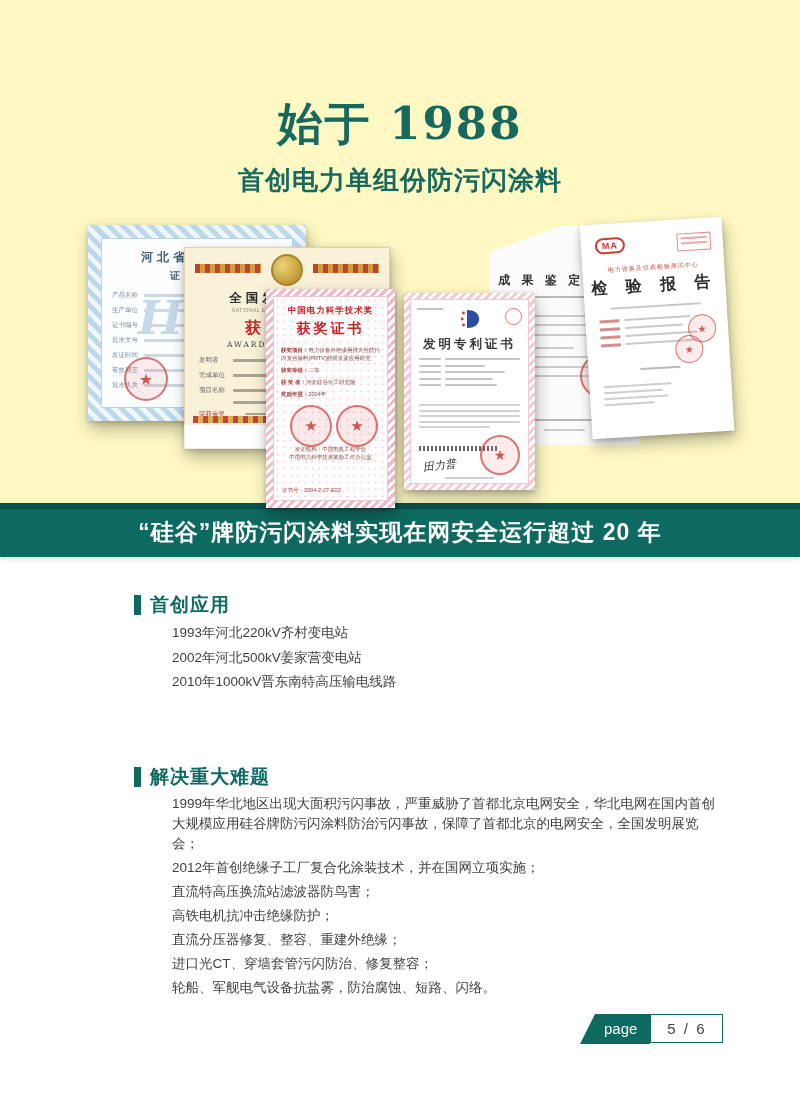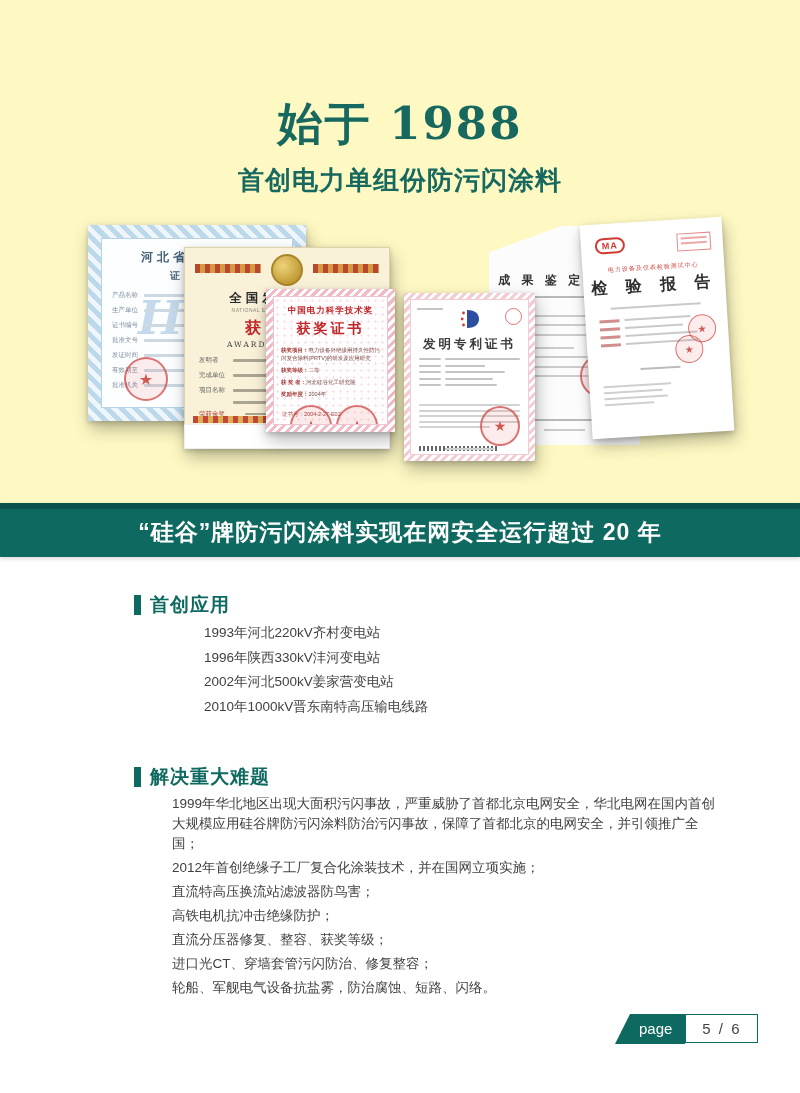--- a/index.html
+++ b/index.html
@@ -53,38 +53,38 @@
       font-size:7.5px;color:#444;letter-spacing:2px;}
   .c2-rows{position:absolute;left:14px;right:14px;top:108px;}
   .c2row{display:flex;align-items:center;margin-bottom:6px;}
   .c2row .lbl{font-size:6.5px;color:#666;width:34px;flex:none;}
   .c2row .bline{flex:1;background:#aaa593;height:2.5px;}
   .c2-strip{position:absolute;left:8px;right:8px;top:168px;height:7px;
       background:repeating-linear-gradient(90deg,#c1473a 0 5px,#e0ae52 5px 10px);}
   .c2-white{position:absolute;left:-1px;right:-1px;bottom:-1px;height:23px;background:#fff;border:1px solid #eee;}
 
   
-  .c3{left:266px;top:289px;width:129px;height:143px;z-index:3;
+  .c3{left:266px;top:289px;width:129px;height:219px;z-index:3;
       background:repeating-linear-gradient(135deg,#f2bac6 0 3px,#fff 3px 6px);}
   .c3-inner{position:absolute;left:7px;top:7px;right:7px;bottom:7px;background:#fffdfd;border:1px solid #f0c4cd;
       background-image:radial-gradient(rgba(236,183,196,.38) 1px,transparent 1.2px);background-size:7px 7px;overflow:hidden;}
   .c3-org{margin-top:8px;text-align:center;font-family:"DejaVu Serif",serif;font-size:8.5px;font-weight:bold;
       color:#c3272b;letter-spacing:1px;}
   .c3-title{text-align:center;font-family:"DejaVu Serif",serif;font-size:14px;font-weight:bold;color:#c3272b;
       letter-spacing:3px;margin-top:3px;}
   .c3-fields{margin:8px 7px 0 7px;}
   .c3f{font-size:5.5px;line-height:8px;color:#7a4a46;margin-bottom:4px;}
   .c3f .lbl{color:#a8433e;font-weight:bold;}
   .c3-issuer{position:absolute;left:7px;right:7px;top:148px;font-size:5.5px;color:#8a4a46;text-align:center;line-height:8px;}
   .c3-no{position:absolute;left:8px;bottom:6px;font-size:5.5px;color:#a8433e;}
   .c3 .stamp.s1{left:16px;top:108px;width:38px;height:38px;font-size:15px;}
   .c3 .stamp.s2{left:62px;top:108px;width:38px;height:38px;font-size:15px;}
 
   
-  .c4{left:404px;top:293px;width:131px;height:168px;z-index:3;
+  .c4{left:404px;top:293px;width:131px;height:197px;z-index:3;
       background:repeating-linear-gradient(135deg,#f6ccd4 0 3px,#fff 3px 6px);}
   .c4-inner{position:absolute;left:6px;top:6px;right:6px;bottom:6px;background:#fff;border:1px solid #f2ccd2;overflow:hidden;}
   .c4-logo{position:absolute;top:8px;left:50%;transform:translateX(-50%);width:22px;height:22px;}
   .c4-minino{position:absolute;top:8px;left:6px;width:26px;height:2px;background:#c4c4c4;}
   .c4-ministamp{position:absolute;top:8px;right:6px;width:15px;height:15px;border:1.5px solid rgba(210,60,55,.7);border-radius:50%;}
   .c4-title{position:absolute;top:36px;width:100%;text-align:center;font-size:12.5px;font-weight:bold;
       color:#3a3a3a;letter-spacing:3px;}
   .c4-rows{position:absolute;left:8px;right:8px;top:58px;}
   .c4row{display:flex;align-items:center;margin-bottom:4.5px;}
   .c4row .bline{height:2px;background:#c4c4c4;}
@@ -138,27 +138,27 @@
       box-shadow:inset 0 6px 0 rgba(0,0,0,.22),0 2px 4px rgba(0,0,0,.15);}
   .banner-text{width:100%;text-align:center;color:#ffffff;font-weight:bold;font-size:23px;
       line-height:58px;letter-spacing:1px;}
 
   
   .section-heading{position:absolute;left:134px;display:flex;align-items:center;}
   .section-heading .bar{width:7px;height:20px;background:#0e6a60;margin-right:9px;}
   .section-heading .txt{font-size:19px;font-weight:bold;color:#0e6a60;letter-spacing:1px;}
   .sh1{top:592px;} .sh2{top:764px;}
   ul.plainlist{list-style:none;margin:0;padding:0;position:absolute;left:172px;}
-  ul.list1{top:623px;margin-left:32px;}
+  ul.list1{top:623px;}
   ul.list1 li{font-size:13.5px;line-height:20px;margin-bottom:4.5px;color:#3f3f3f;}
   ul.list2{top:794px;width:548px;}
   ul.list2 li{font-size:13.5px;line-height:20px;margin-bottom:4px;color:#3f3f3f;}
 
   
-  .footer{position:absolute;left:615px;top:1014px;height:30px;display:flex;}
+  .footer{position:absolute;left:580px;top:1014px;height:30px;display:flex;}
   .page-tab{background:#0e6a60;color:#fff;font-size:15px;line-height:30px;padding:0 13px 0 24px;
       clip-path:polygon(15px 0,100% 0,100% 100%,0 100%);}
   .page-box{width:71px;height:27px;border:1.5px solid #0e6a60;background:#fff;color:#444;
       font-size:15px;line-height:27px;text-align:center;letter-spacing:2px;}
 </style>
 </head>
 <body>
 
 <div class="page">
 
@@ -388,35 +388,34 @@
   <div class="banner">
     <div class="banner-text">“硅谷”牌防污闪涂料实现在网安全运行超过 20 年</div>
   </div>
 
   <div class="section-heading sh1">
     <span class="bar"></span>
     <span class="txt">首创应用</span>
   </div>
   <ul class="plainlist list1">
       <li>1993年河北220kV齐村变电站</li>
-      <li>1996年陕西330kV沣河变电站</li>
       <li>2002年河北500kV姜家营变电站</li>
       <li>2010年1000kV晋东南特高压输电线路</li>
     </ul>
 
   <div class="section-heading sh2">
     <span class="bar"></span>
     <span class="txt">解决重大难题</span>
   </div>
   <ul class="plainlist list2">
-      <li>1999年华北地区出现大面积污闪事故，严重威胁了首都北京电网安全，华北电网在国内首创大规模应用硅谷牌防污闪涂料防治污闪事故，保障了首都北京的电网安全，并引领推广全国；</li>
+      <li>1999年华北地区出现大面积污闪事故，严重威胁了首都北京电网安全，华北电网在国内首创大规模应用硅谷牌防污闪涂料防治污闪事故，保障了首都北京的电网安全，全国发明展览会；</li>
       <li>2012年首创绝缘子工厂复合化涂装技术，并在国网立项实施；</li>
       <li>直流特高压换流站滤波器防鸟害；</li>
       <li>高铁电机抗冲击绝缘防护；</li>
-      <li>直流分压器修复、整容、获奖等级；</li>
+      <li>直流分压器修复、整容、重建外绝缘；</li>
       <li>进口光CT、穿墙套管污闪防治、修复整容；</li>
       <li>轮船、军舰电气设备抗盐雾，防治腐蚀、短路、闪络。</li>
     </ul>
 
   <div class="footer">
     <div class="page-tab">page</div>
     <div class="page-box">5 / 6</div>
   </div>
 
 </div>

